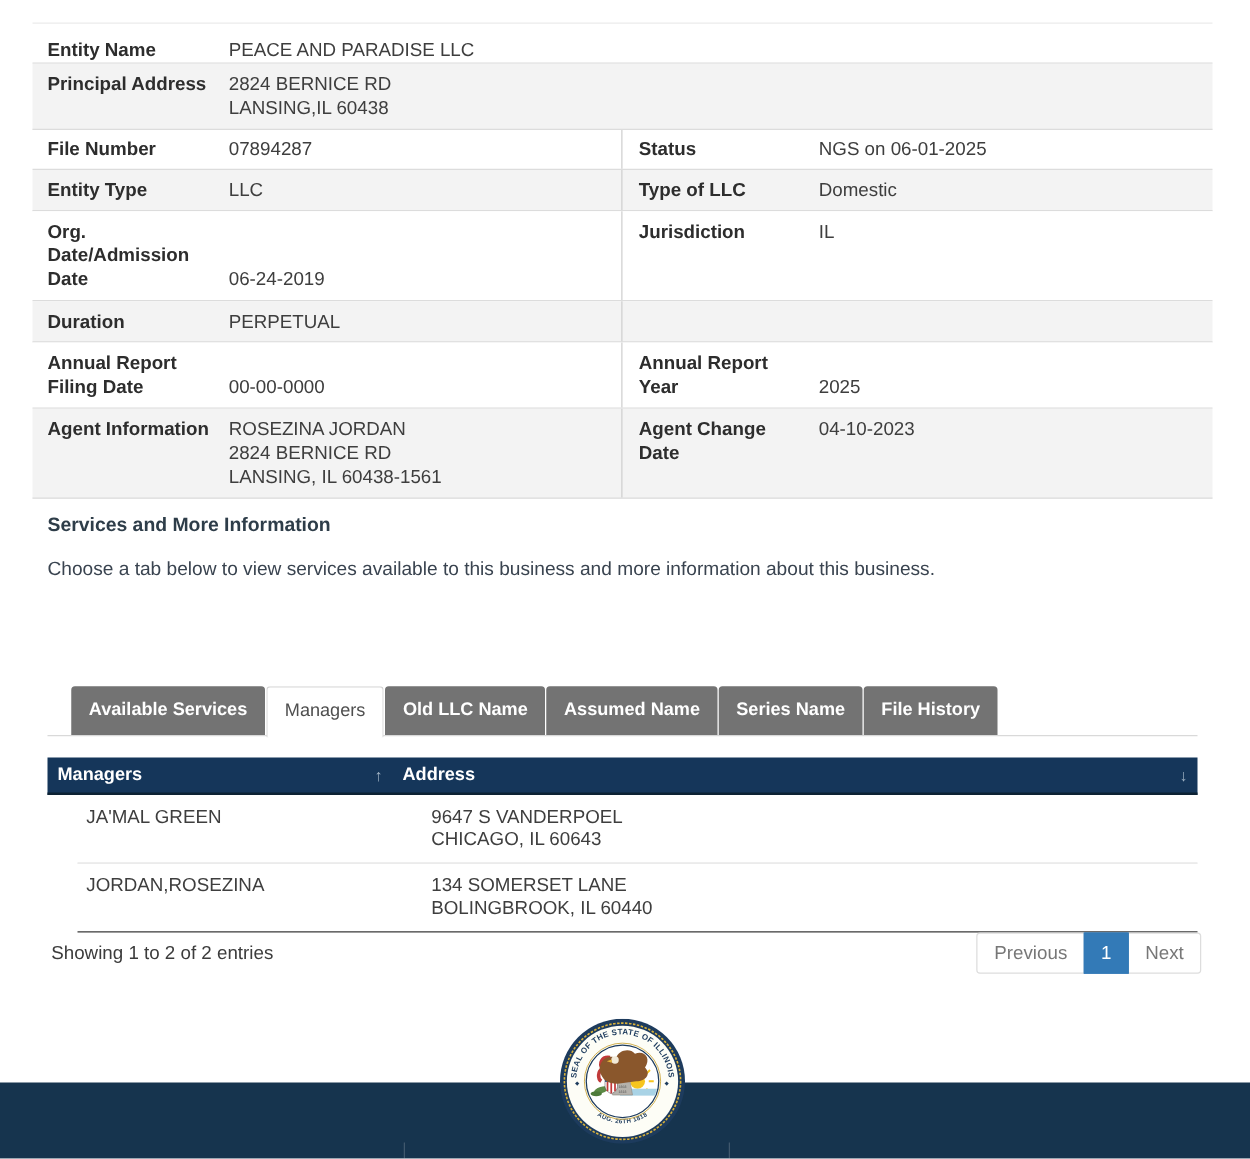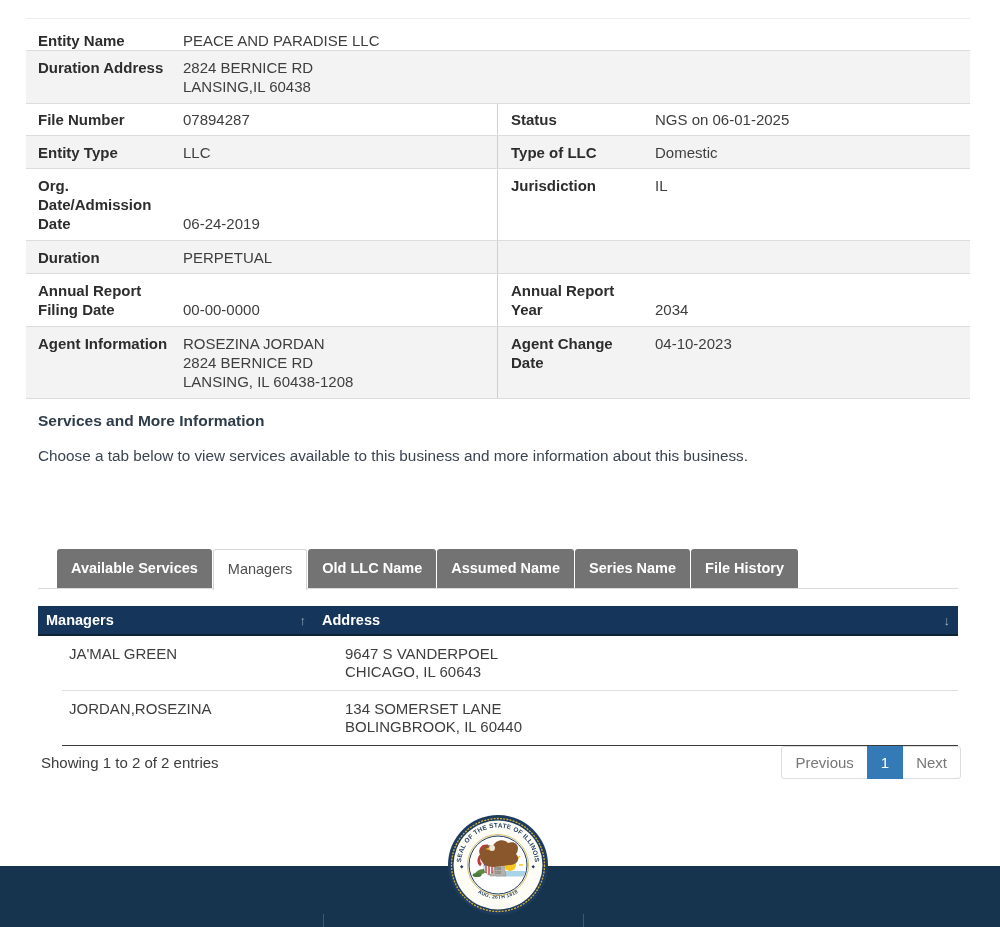--- a/index.html
+++ b/index.html
@@ -83,21 +83,21 @@
 
     <div class="drow first h33">
       <div class="dhalf left" style="width:944px">
         <div class="dlabel">Entity Name</div>
         <div class="dvalue">PEACE AND PARADISE LLC</div>
       </div>
     </div>
 
     <div class="drow stripe row-top h51">
       <div class="dhalf left" style="width:944px">
-        <div class="dlabel">Duration Address</div>
+        <div class="dlabel">Principal Address</div>
         <div class="dvalue">
           <div>2824 BERNICE RD</div>
           <div>LANSING,IL 60438</div>
         </div>
       </div>
     </div>
 
     <div class="drow h32">
       <div class="dhalf left">
         <div class="dlabel">File Number</div>
@@ -139,31 +139,31 @@
       <div class="dhalf right divided"></div>
     </div>
 
     <div class="drow row-top h51">
       <div class="dhalf left">
         <div class="dlabel">Annual Report Filing Date</div>
         <div class="dvalue v-bottom">00-00-0000</div>
       </div>
       <div class="dhalf right divided">
         <div class="dlabel">Annual Report Year</div>
-        <div class="dvalue v-bottom">2034</div>
+        <div class="dvalue v-bottom">2025</div>
       </div>
     </div>
 
     <div class="drow stripe row-top h69">
       <div class="dhalf left">
         <div class="dlabel">Agent Information</div>
         <div class="dvalue">
           <div>ROSEZINA JORDAN</div>
           <div>2824 BERNICE RD</div>
-          <div>LANSING, IL 60438-1208</div>
+          <div>LANSING, IL 60438-1561</div>
         </div>
       </div>
       <div class="dhalf right divided">
         <div class="dlabel">Agent Change Date</div>
         <div class="dvalue">04-10-2023</div>
       </div>
     </div>
 
   </div>
 

